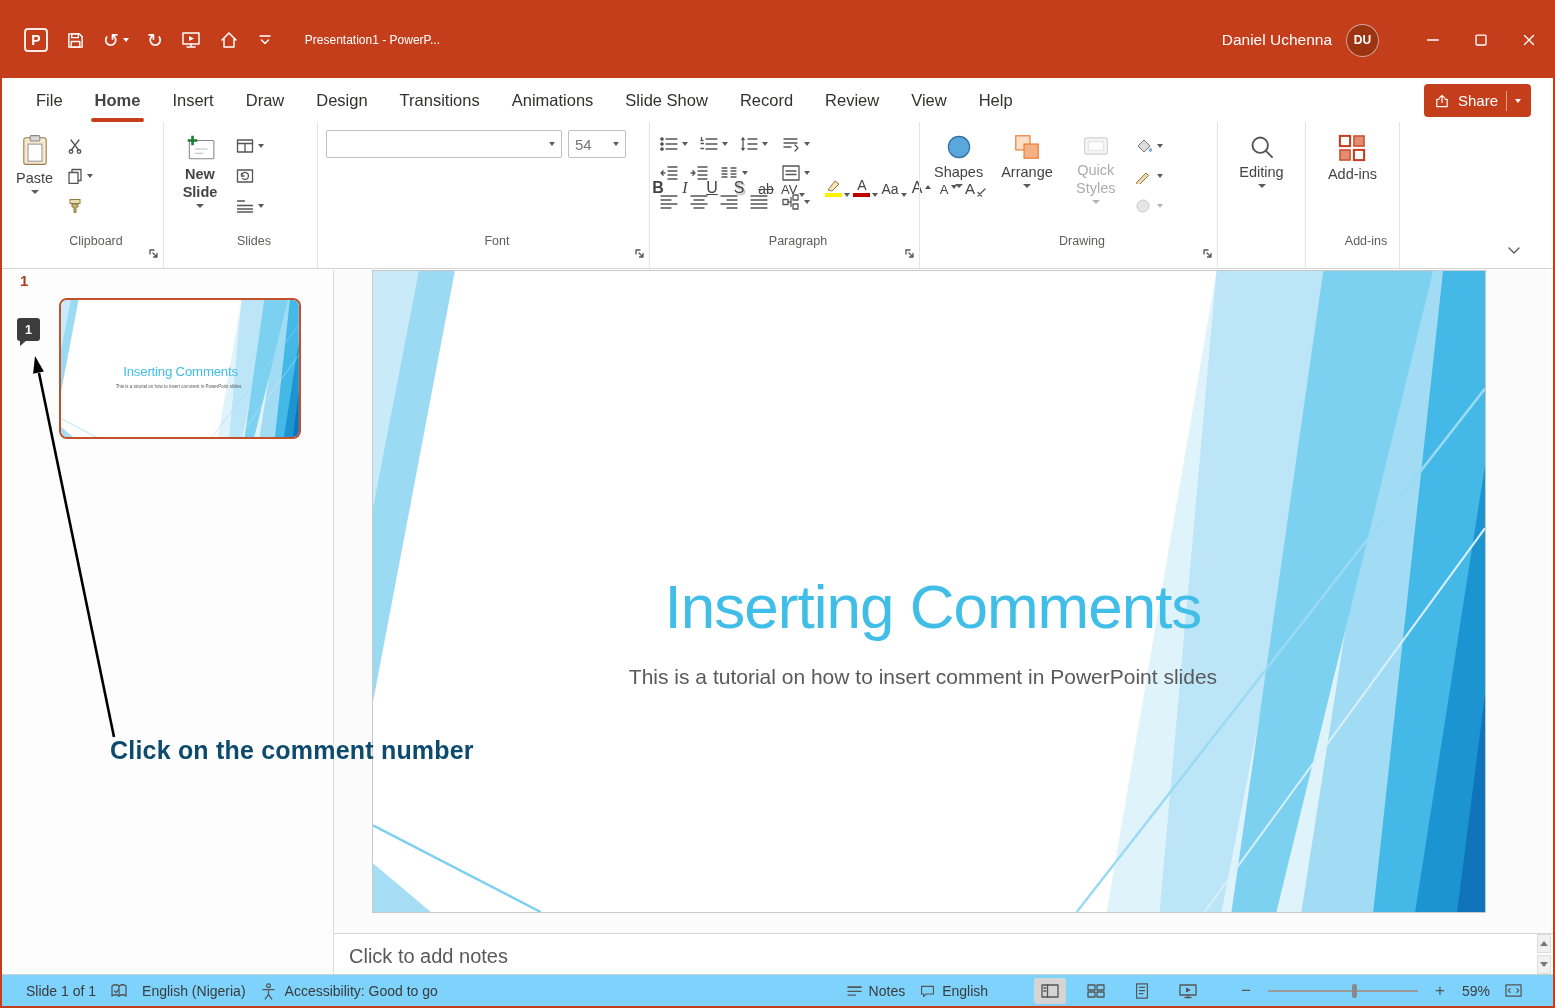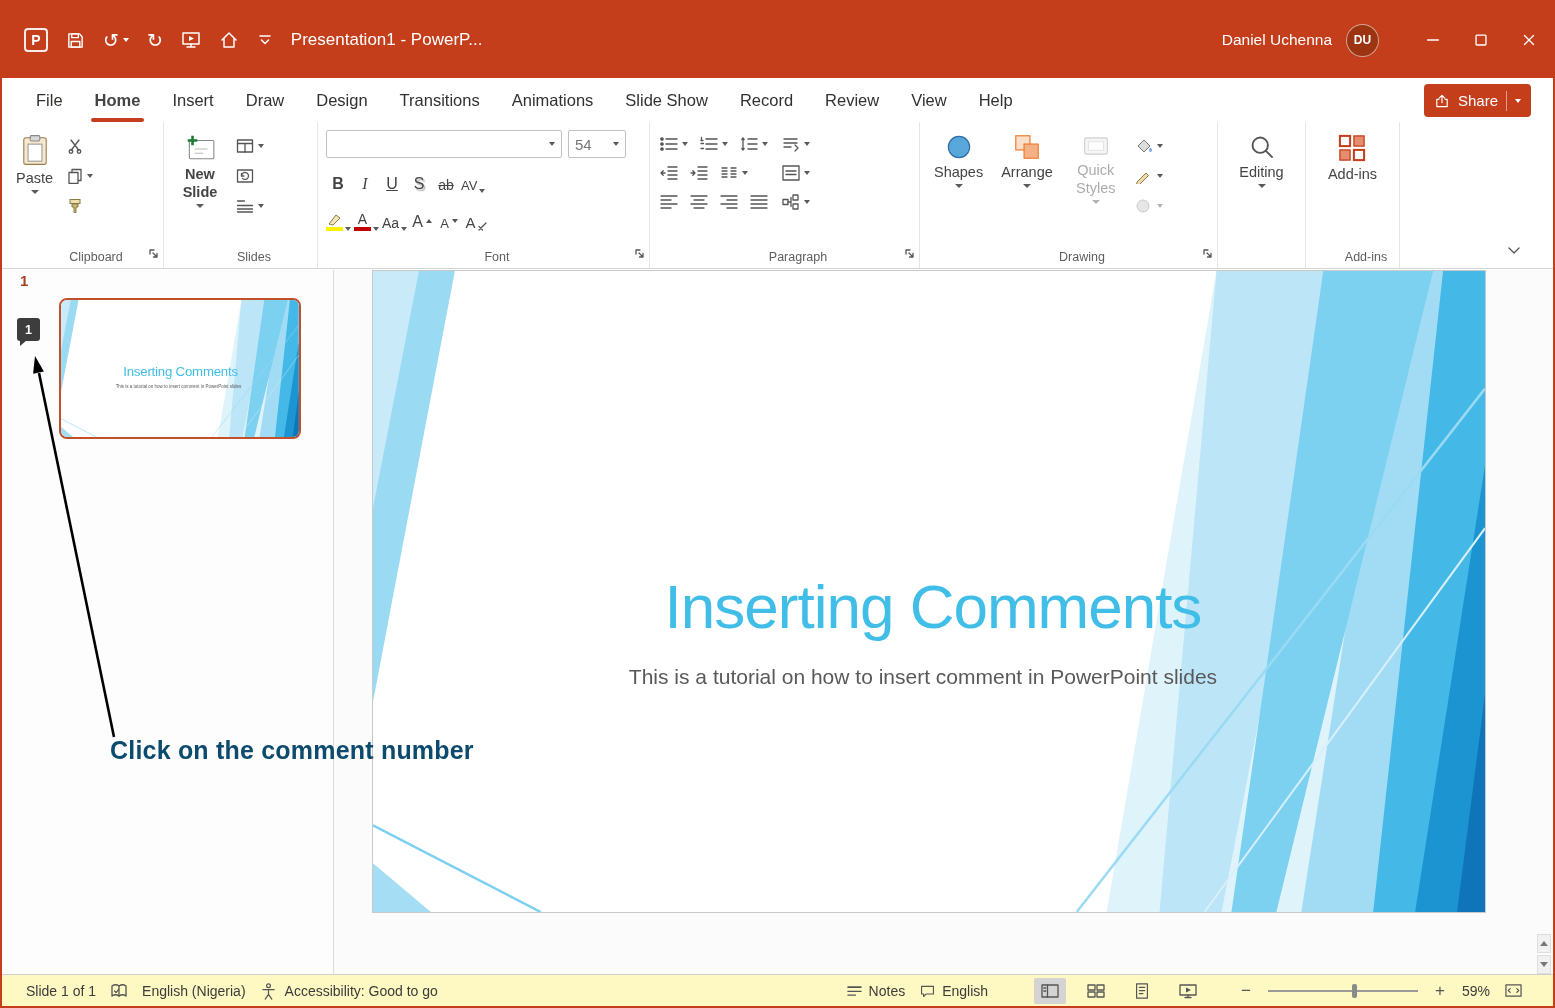--- a/index.html
+++ b/index.html
@@ -11,47 +11,47 @@
   }
   
   .titlebar { position:absolute; left:0; top:0; width:100%; height:76px; background:#C43E1C; display:flex; align-items:center; color:#fff; }
   .tb-left { display:flex; align-items:center; gap:18px; padding-left:22px; }
   .tb-btn { display:flex; align-items:center; gap:4px; cursor:default; }
   .pplogo { width:24px; height:24px; border:2px solid rgba(255,255,255,.9); border-radius:4px; display:flex; align-items:center; justify-content:center; font-weight:bold; font-size:14px; }
   .glyph { font-size:19px; line-height:1; }
   .chev { width:0; height:0; border-left:4px solid transparent; border-right:4px solid transparent; border-top:4.5px solid #5A5A5A; display:inline-block; }
   .chev.w { border-top-color:#fff; }
   .chev.sm { border-left-width:3.5px; border-right-width:3.5px; border-top-width:4px; }
-  .tb-title { font-size:17px; white-space:nowrap; }
+  .tb-title { font-size:12px; margin-left:14px; white-space:nowrap; }
   .tb-search { position:absolute; left:617px; top:17px; width:360px; height:42px; background:rgba(255,255,255,.33); border-radius:4px; display:flex; align-items:center; gap:14px; padding-left:22px; font-size:15.5px; color:#fff; cursor:text; }
   .tb-right { position:absolute; right:0; top:0; height:76px; display:flex; align-items:center; }
   .tb-user { font-size:15.5px; margin-right:14px; }
   .avatar { width:33px; height:33px; border-radius:50%; background:#9C3412; border:1px solid rgba(255,255,255,.55); display:flex; align-items:center; justify-content:center; font-size:12px; font-weight:bold; margin-right:30px; }
   .winbtn { width:48px; height:76px; display:flex; align-items:center; justify-content:center; }
   
   .tabs { position:absolute; left:0; top:76px; width:100%; height:44px; background:#fff; display:flex; align-items:center; padding-left:18px; }
   .tab { position:relative; height:100%; display:flex; align-items:center; padding:0 16px; font-size:16.5px; color:#323130; cursor:default; }
   .tab.active { font-weight:bold; color:#444; }
   .tab.active::after { content:""; position:absolute; left:12px; right:12px; bottom:0; height:4px; background:#C43E1C; border-radius:2px; }
   .share-btn { position:absolute; right:22px; top:6px; height:33px; background:#C43E1C; color:#fff; border-radius:4px; display:flex; align-items:center; gap:8px; padding:0 10px; font-size:15px; cursor:pointer; }
   .share-div { width:1px; height:20px; background:rgba(255,255,255,.5); }
   
   .ribbon { position:absolute; left:0; top:120px; width:100%; height:147px; background:#fff; border-bottom:1px solid #D5D5D5; display:flex; }
   .grp { position:relative; height:100%; border-right:1px solid #E5E5E5; padding:8px 8px 24px; display:flex; gap:6px; }
-  .grp-label { position:absolute; bottom:4px; left:0; width:100%; text-align:center; font-size:12.5px; color:#605E5C;padding-left:27px; }
+  .grp-label { position:absolute; bottom:20px; left:0; width:100%; text-align:center; font-size:12.5px; color:#605E5C;padding-left:27px; }
   .launcher { position:absolute; right:4px; bottom:5px; cursor:pointer; }
   .bigbtn { display:flex; flex-direction:column; align-items:center; justify-content:flex-start; gap:3px; padding:4px 6px; border-radius:3px; cursor:pointer; }
   .bigbtn .lbl { font-size:14.5px; color:#444; text-align:center; line-height:1.25; }
   .smallcol { display:flex; flex-direction:column; justify-content:flex-start; gap:10px; padding-top:6px; }
   .iconbtn { display:flex; align-items:center; gap:4px; cursor:pointer; padding:2px; border-radius:2px; }
   .disabled { opacity:.45; }
   svg.si { stroke:#555; fill:none; stroke-width:1.3; stroke-linecap:round; stroke-linejoin:round; }
   svg.wi { stroke:#fff; fill:none; stroke-width:1.5; stroke-linecap:round; stroke-linejoin:round; }
   
-  .fontgrp-col { display:flex; flex-direction:column; gap:12px; }
+  .fontgrp-col { display:flex; flex-direction:row; gap:20px; }
   .combo-row { display:flex; gap:6px; }
   .combo { height:28px; border:1px solid #C3C1BF; border-radius:2px; background:#fff; display:flex; align-items:center; justify-content:space-between; padding:0 6px; font-size:15px; color:#767676; cursor:pointer; }
   .btnrow { display:flex; align-items:center; gap:3px; }
   .fbtn { min-width:24px; height:26px; display:flex; align-items:flex-end; justify-content:center; padding-bottom:3px; font-size:16px; color:#444; cursor:pointer; border-radius:2px; gap:2px; }
   .fbtn.b { font-weight:bold; }
   .fbtn.i { font-style:italic; font-family:"Liberation Serif", serif; }
   .fbtn.u { text-decoration:underline; }
   .fbtn.sh { text-shadow:1.5px 1.5px 1.5px #AAA; }
   .fbtn.st { text-decoration:line-through; font-size:14px; }
   .colorstack { display:flex; flex-direction:column; align-items:center; line-height:1; }
@@ -78,21 +78,21 @@
   .slide-subtitle { position:absolute; left:120px; width:860px; top:394px; text-align:center; font-size:21px; color:#595959; }
   .notes-panel { position:absolute; left:332px; right:0; bottom:0; height:45px; background:#FFFFFF; border-top:1px solid #D6D6D6; display:flex; align-items:center; padding-left:15px; font-size:20px; color:#595959; cursor:text; }
   .notes-scroll { position:absolute; right:2px; bottom:2px; width:15px; height:42px; display:flex; flex-direction:column; gap:2px; align-items:center; }
   .nsbtn { width:14px; height:19px; background:#F1F1F1; border:1px solid #DDD; display:flex; align-items:center; justify-content:center; cursor:pointer; }
   .tri-up { width:0;height:0;border-left:4px solid transparent;border-right:4px solid transparent;border-bottom:5px solid #777; }
   .tri-dn { width:0;height:0;border-left:4px solid transparent;border-right:4px solid transparent;border-top:5px solid #777; }
   
   .ann-svg { position:absolute; left:0; top:0; width:340px; height:520px; pointer-events:none; z-index:60; }
   .ann-text { position:absolute; left:108px; top:466px; z-index:60; font-size:25px; font-weight:800; color:#0c4a6e; white-space:nowrap; letter-spacing:.2px; }
   
-  .status { position:absolute; left:0; bottom:0; width:100%; height:32px; background:#fef9c3; border-top:1px solid #D0D0D0; display:flex; align-items:center; justify-content:space-between; font-size:14px; color:#3B3B3B; }
+  .status { position:absolute; left:0; bottom:0; width:100%; height:32px; background:#7dd3fc; border-top:1px solid #D0D0D0; display:flex; align-items:center; justify-content:space-between; font-size:14px; color:#3B3B3B; }
   .st-left { display:flex; align-items:center; gap:14px; padding-left:24px; }
   .st-right { display:flex; align-items:center; gap:14px; padding-right:30px; }
   .st-item { display:flex; align-items:center; gap:6px; cursor:pointer; }
   .viewbtn { width:32px; height:26px; display:flex; align-items:center; justify-content:center; border-radius:2px; cursor:pointer; }
   .viewbtn.active { background:#D4D4D4; }
   .zoom-track { position:relative; width:150px; height:2px; background:#9A9A9A; cursor:pointer; }
   .zoom-handle { position:absolute; top:-6px; left:56%; width:5px; height:14px; background:#8A8A8A; border-radius:2px; }
   .zoom-sign { font-size:17px; color:#555; cursor:pointer; padding:0 3px; }
   .collapse-chev { position:absolute; right:32px; bottom:8px; cursor:pointer; }
 </style>
@@ -561,20 +561,23 @@
         <line x1="833" y1="643" x2="1114" y2="258" stroke="#D8F0FA" stroke-width="2"></line>
         <polygon points="0,0 82,0 0,432" fill="#9ADAF3"></polygon>
         <polygon points="0,0 46,0 0,238" fill="#C9EAF8"></polygon>
         <line x1="0" y1="556" x2="168" y2="643" stroke="#7CD0F0" stroke-width="2.5"></line>
         <polygon points="0,594 58,643 0,643" fill="#A5DEF4"></polygon>
       </svg>
       <div class="slide-title">Inserting Comments</div>
       <div class="slide-subtitle">This is a tutorial on how to insert comment in PowerPoint slides</div>
     </div>
 
+    <div class="notes-panel">
+      <span>Click to add notes</span>
+    </div>
     <div class="notes-scroll">
       <span class="nsbtn">
           <span class="tri-up"></span>
         </span>
       <span class="nsbtn">
           <span class="tri-dn"></span>
         </span>
     </div>
 
     <svg class="ann-svg">

